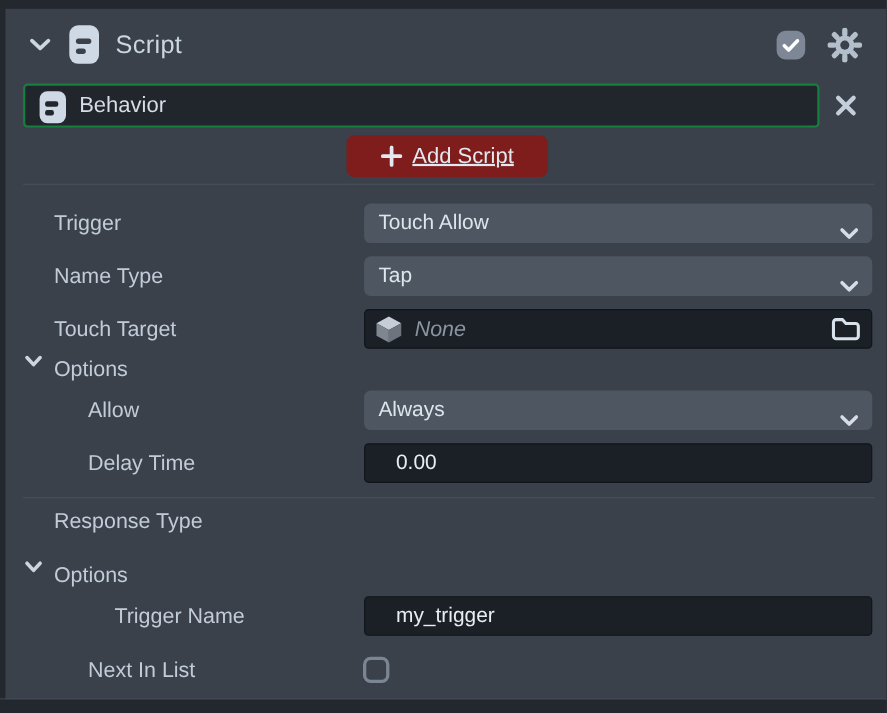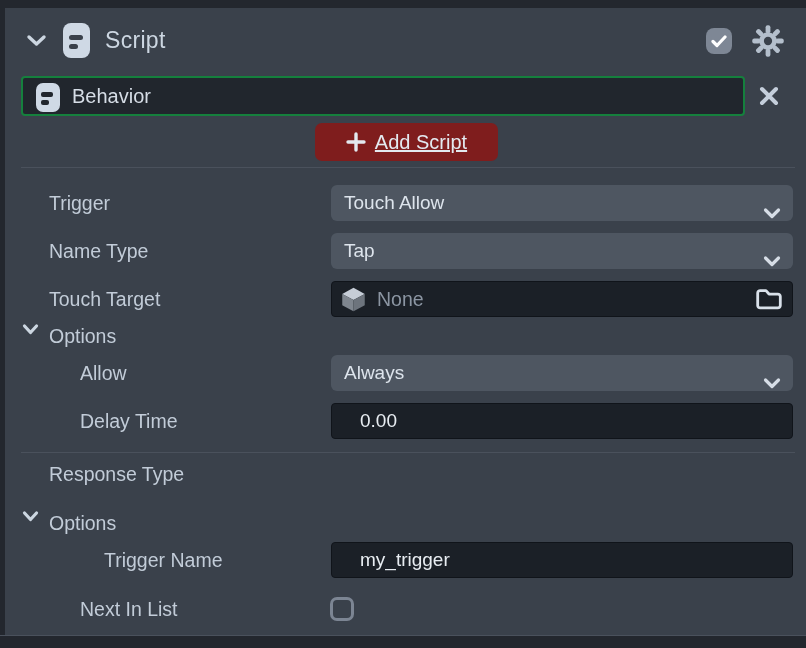--- a/index.html
+++ b/index.html
@@ -71,21 +71,21 @@
     background:#1b2027; border:1px solid #10141a; border-radius:4px;
     color:#e8edf2; font-size:19px; padding:0 28px;
     font-family:"Liberation Sans", sans-serif; outline:none;
   }
   
   .target-field {
     position:absolute; left:326px; top:281px; width:462px; height:36px;
     background:#1b2027; border:1px solid #10141a; border-radius:4px;
   }
   .target-cube { position:absolute; left:8px; top:4px; }
-  .target-none { position:absolute; left:45px; top:0; line-height:34px; font-size:19.5px; color:#8b95a2; }
+  .target-none { position:absolute; left:45px; top:0; line-height:34px; font-style:italic; font-size:19.5px; color:#8b95a2; }
   .target-folder { position:absolute; right:9px; top:5px; cursor:pointer; }
   
   .nil-checkbox {
     position:absolute; left:330px; top:597px; width:24px; height:24px;
     border:3px solid #7c8593; border-radius:7px; background:transparent; cursor:pointer;
   }
   
   .bottom-line { position:absolute; left:0; top:635px; width:806px; height:1px; background:#4a515c; }
   .bottom-strip { position:absolute; left:0; top:636px; width:806px; height:12px; background:#23272e; }
 </style>

